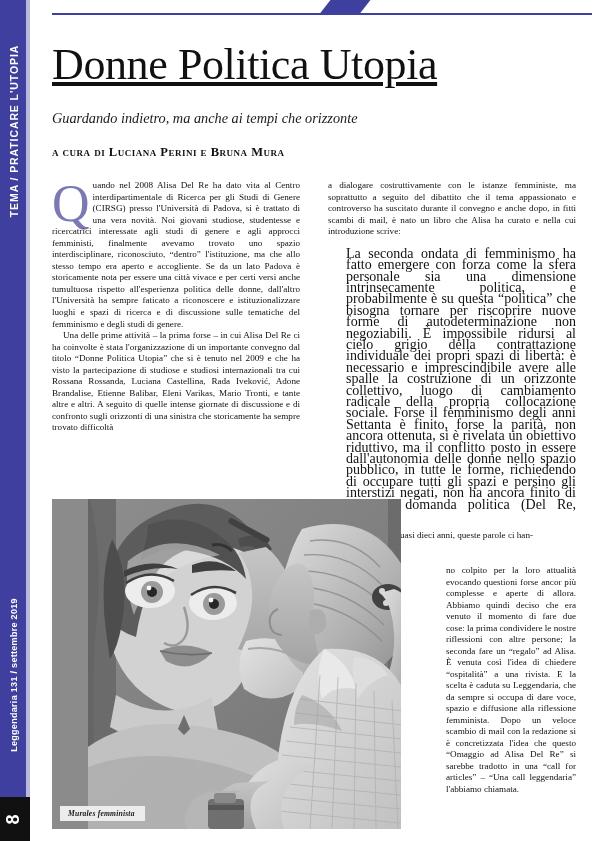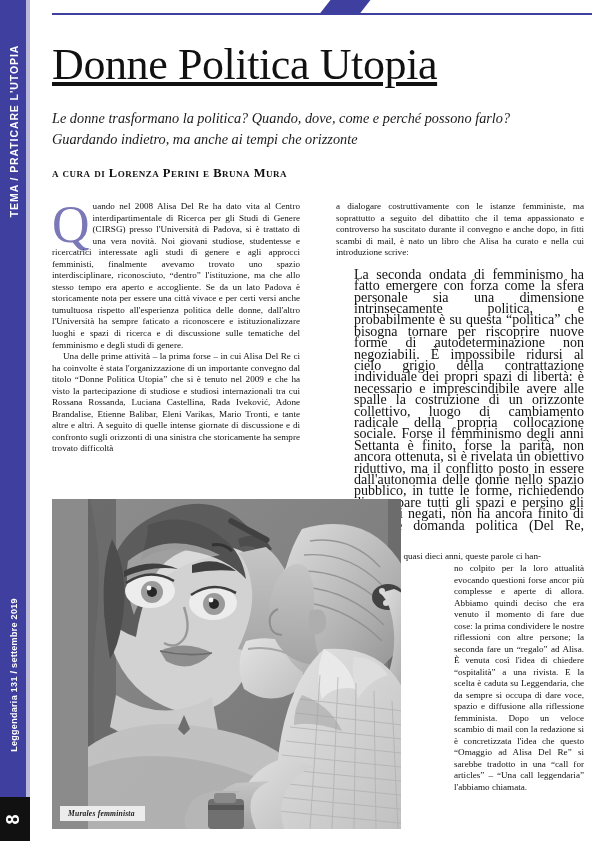--- a/index.html
+++ b/index.html
@@ -181,21 +181,21 @@
     width: 248px;
     font-size: 9.15px;
     line-height: 11.55px;
     text-align: justify;
     color: #111111;
     font-family: "Liberation Serif", serif;
     hyphens: auto;
     -webkit-hyphens: auto;
   }
   .col-left  { left: 0; }
-  .col-right { left: 284px; }
+  .col-right { left: 276px; }
 
   .col p { margin: 0; text-indent: 11px; }
   .col p.no-indent { text-indent: 0; }
 
   
   .dropcap-para { position: relative; }
   .dropcap {
     float: left;
     font-family: "Liberation Serif", serif;
     font-size: 52px;
@@ -215,20 +215,21 @@
   }
   .blockquote p { text-indent: 0; margin: 0; }
 
   
   .wrap-right {
     width: 130px;
     margin-left: 118px;
     font-size: 9.15px;
     line-height: 11.5px;
     text-align: justify;
+    margin-top: 23px;
   }
   .wrap-right p { text-indent: 11px; margin: 0; }
   .wrap-right p.first { text-indent: 0; }
 
   
   .photo {
     position: absolute;
     left: 52px;
     top: 499px;
     width: 349px;
@@ -270,26 +271,25 @@
     </div>
 
   <div class="corner-wedge"></div>
   <div class="top-rule"></div>
 
   <div class="content">
 
     <h1 class="headline">Donne Politica Utopia</h1>
 
     <div class="subhead">
-      <div>Le donne trasformano la politica? Quando, dove, come e perché possono farlo?</div>
       <div>Guardando indietro, ma anche ai tempi che orizzonte</div>
     </div>
 
     <div class="byline">
-      <span class="sc" style="font-variant: small-caps;">a cura di Lorenza Perini e Bruna Mura</span>
+      <span class="sc" style="font-variant: small-caps;">a cura di Luciana Perini e Bruna Mura</span>
     </div>
 
     <div class="columns">
 
       <div class="col col-left">
         <p class="no-indent dropcap-para"><span class="dropcap">Q</span><span>uando nel 2008 Alisa Del Re ha dato vita al Centro interdipartimentale di Ricerca per gli Studi di Genere (CIRSG) presso l'Università di Padova, si è trattato di una vera novità. Noi giovani studiose, studentesse e ricercatrici interessate agli studi di genere e agli approcci femministi, finalmente avevamo trovato uno spazio interdisciplinare, riconosciuto, “dentro” l'istituzione, ma che allo stesso tempo era aperto e accogliente. Se da un lato Padova è storicamente nota per essere una città vivace e per certi versi anche tumultuosa rispetto all'esperienza politica delle donne, dall'altro l'Università ha sempre faticato a riconoscere e istituzionalizzare luoghi e spazi di ricerca e di discussione sulle tematiche del femminismo e degli studi di genere.</span></p>
         <p>Una delle prime attività – la prima forse – in cui Alisa Del Re ci ha coinvolte è stata l'organizzazione di un importante convegno dal titolo “Donne Politica Utopia” che si è tenuto nel 2009 e che ha visto la partecipazione di studiose e studiosi internazionali tra cui Rossana Rossanda, Luciana Castellina, Rada Iveković, Adone Brandalise, Etienne Balibar, Eleni Varikas, Mario Tronti, e tante altre e altri. A seguito di quelle intense giornate di discussione e di confronto sugli orizzonti di una sinistra che storicamente ha sempre trovato difficoltà</p>
       </div>
 
       <div class="col col-right">

